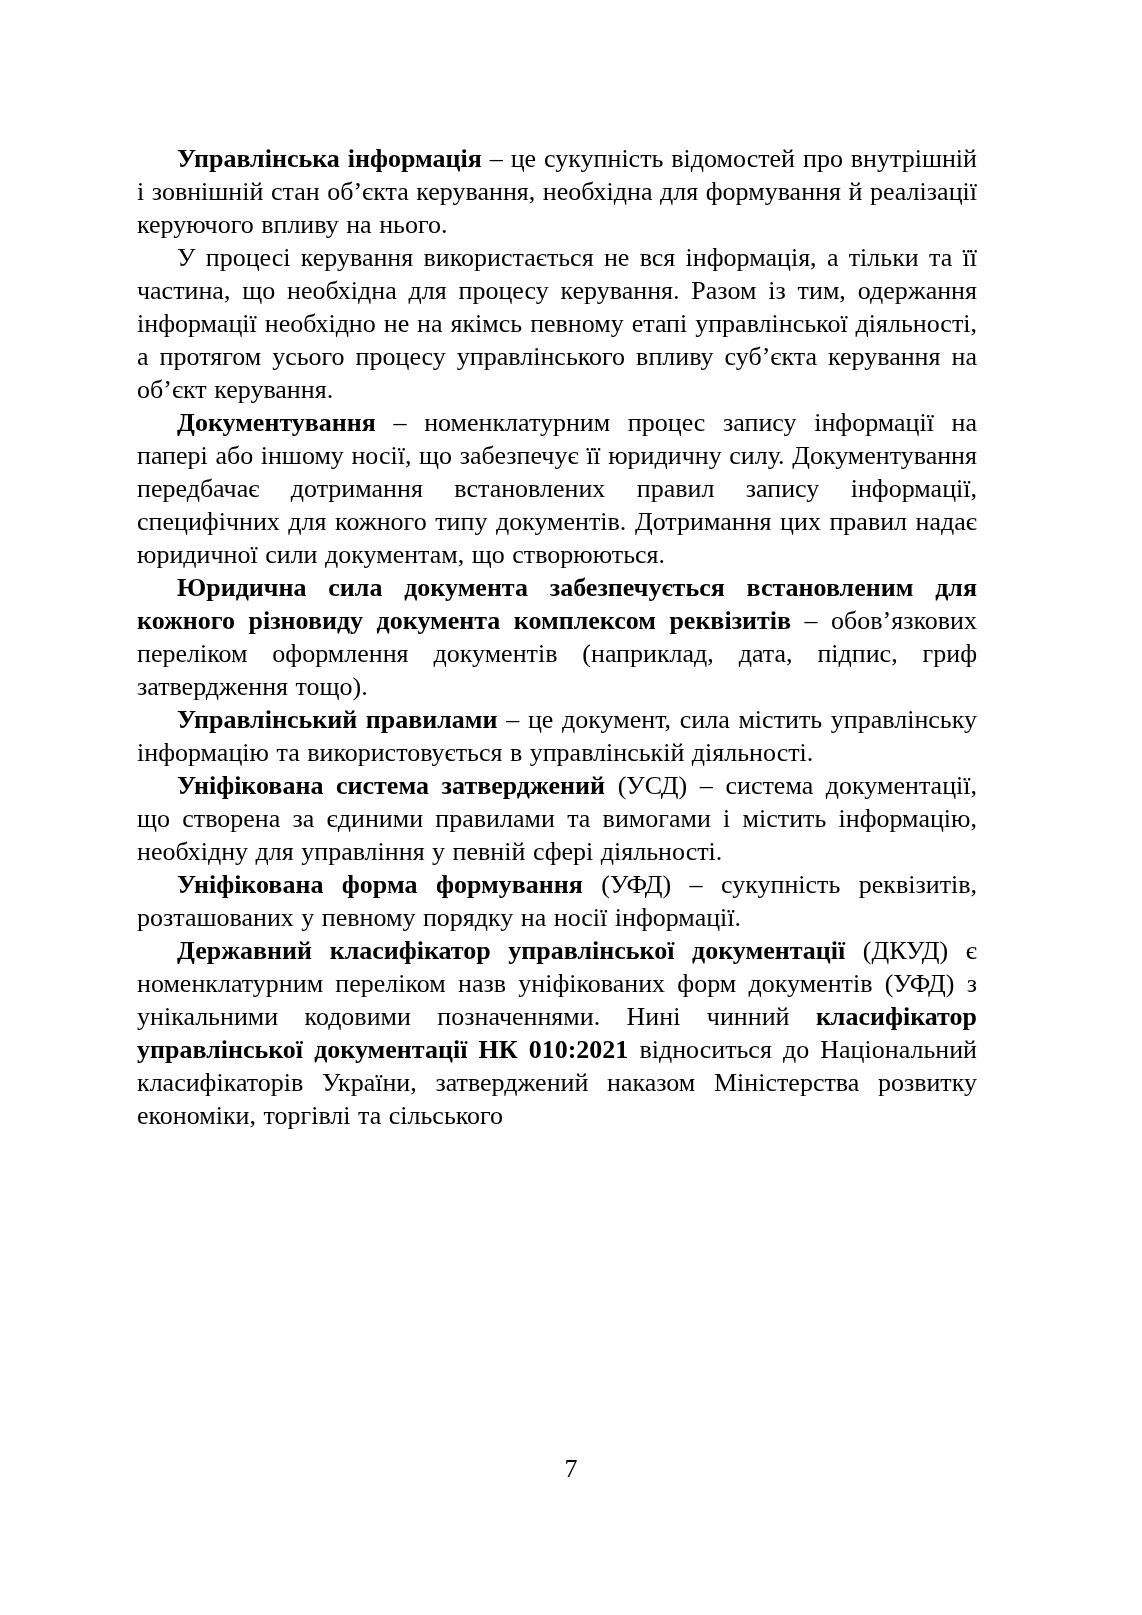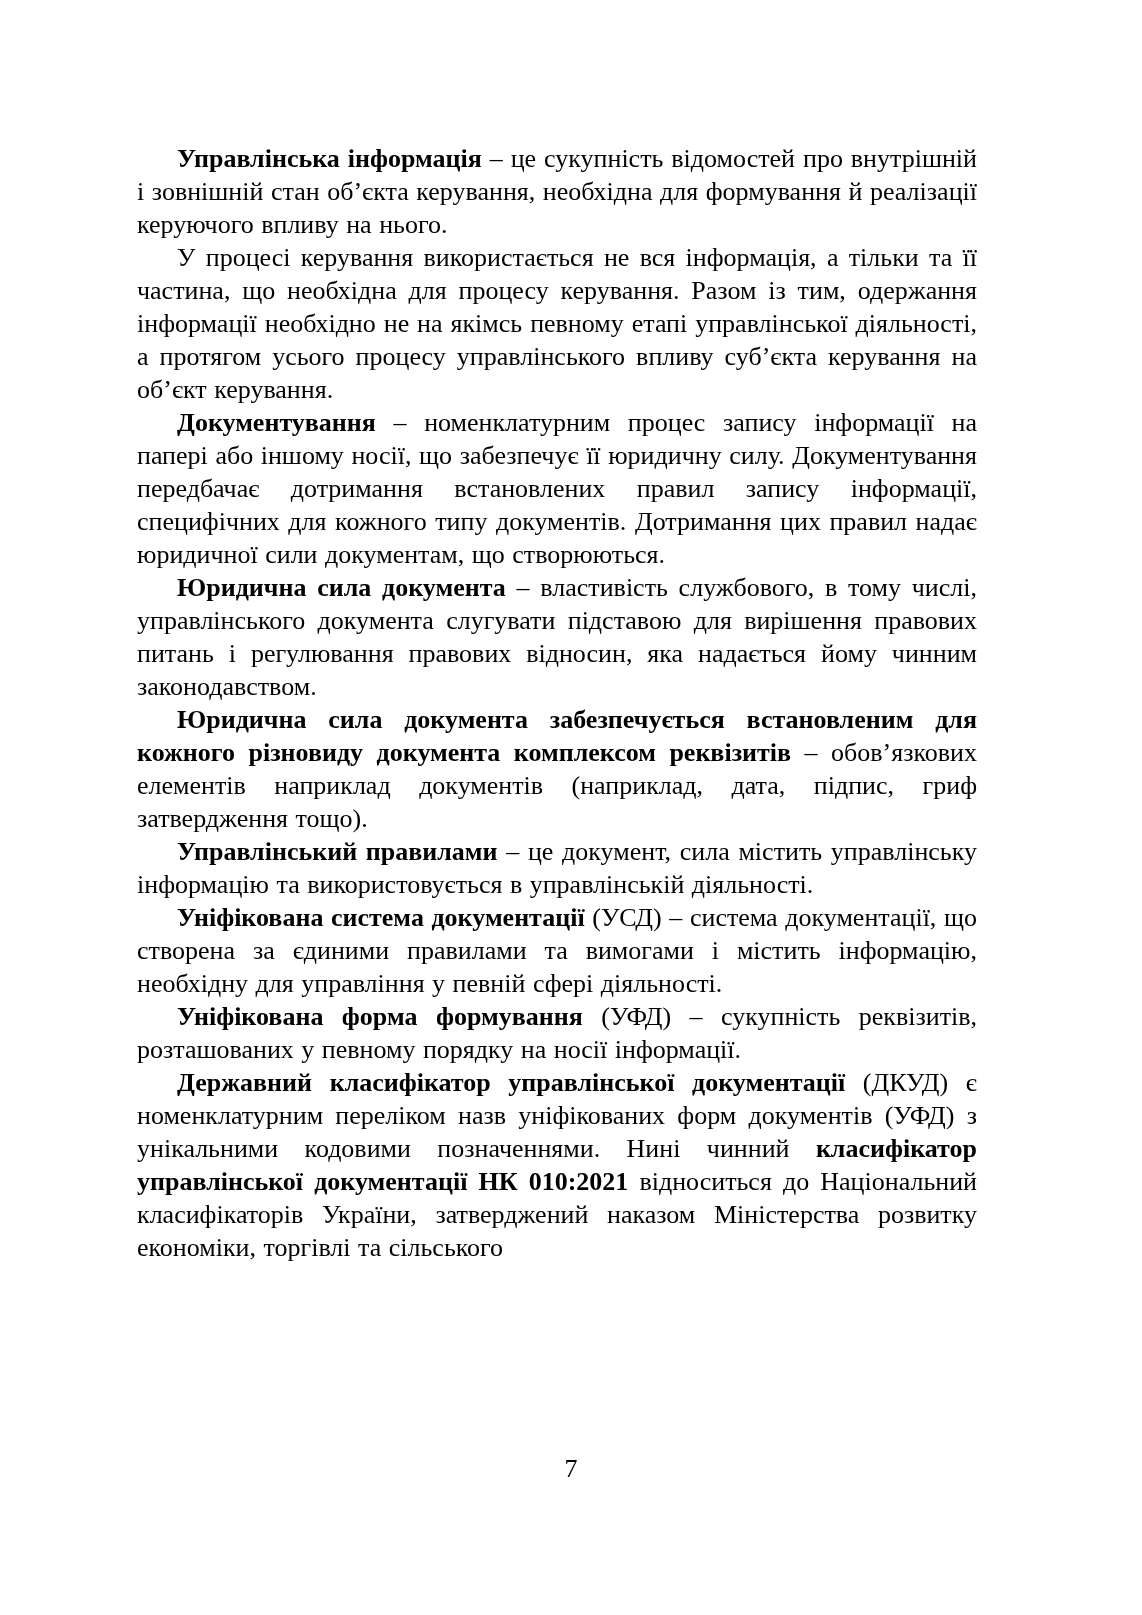--- a/index.html
+++ b/index.html
@@ -54,28 +54,27 @@
 
 <div class="page">
   <div class="text-block">
 
     <p class="para"><span class="bold">Управлінська інформація</span><span> – це сукупність відомостей про внутрішній і зовнішній стан об’єкта керування, необхідна для формування й реалізації керуючого впливу на нього.</span></p>
 
     <p class="para"><span>У процесі керування використається не вся інформація, а тільки та її частина, що необхідна для процесу керування. Разом із тим, одержання інформації необхідно не на якімсь певному етапі управлінської діяльності, а протягом усього процесу управлінського впливу суб’єкта керування на об’єкт керування.</span></p>
 
     <p class="para"><span class="bold">Документування</span><span> – номенклатурним процес запису інформації на папері або іншому носії, що забезпечує її юридичну силу. Документування передбачає дотримання встановлених правил запису інформації, специфічних для кожного типу документів. Дотримання цих правил надає юридичної сили документам, що створюються.</span></p>
 
-    <p class="para"><span class="bold">Юридична сила документа</span><span> – властивість службового, в тому числі, управлінського документа слугувати підставою для вирішення правових питань і регулювання правових відносин, яка надається йому чинним законодавством.</span></p>
 
-    <p class="para"><span class="bold">Юридична сила документа забезпечується встановленим для кожного різновиду документа комплексом реквізитів</span><span> – обов’язкових елементів наприклад документів (наприклад, дата, підпис, гриф затвердження тощо).</span></p>
+    <p class="para"><span class="bold">Юридична сила документа забезпечується встановленим для кожного різновиду документа комплексом реквізитів</span><span> – обов’язкових переліком оформлення документів (наприклад, дата, підпис, гриф затвердження тощо).</span></p>
 
     <p class="para"><span class="bold">Управлінський правилами</span><span> – це документ, сила містить управлінську інформацію та використовується в управлінській діяльності.</span></p>
 
 
-    <p class="para"><span class="bold">Уніфікована система документації</span><span> (УСД) – система документації, що створена за єдиними правилами та вимогами і містить інформацію, необхідну для управління у певній сфері діяльності.</span></p>
+    <p class="para"><span class="bold">Уніфікована система затверджений</span><span> (УСД) – система документації, що створена за єдиними правилами та вимогами і містить інформацію, необхідну для управління у певній сфері діяльності.</span></p>
 
     <p class="para"><span class="bold">Уніфікована форма формування</span><span> (УФД) – сукупність реквізитів, розташованих у певному порядку на носії інформації.</span></p>
 
     <p class="para"><span class="bold">Державний класифікатор управлінської документації</span><span> (ДКУД) є номенклатурним переліком назв уніфікованих форм документів (УФД) з унікальними кодовими позначеннями. Нині чинний </span><span class="bold">класифікатор управлінської документації НК 010:2021</span><span> відноситься до Національний класифікаторів України, затверджений наказом Міністерства розвитку економіки, торгівлі та сільського</span></p>
 
   </div>
 
   <div class="page-number">7</div>
 </div>
 

